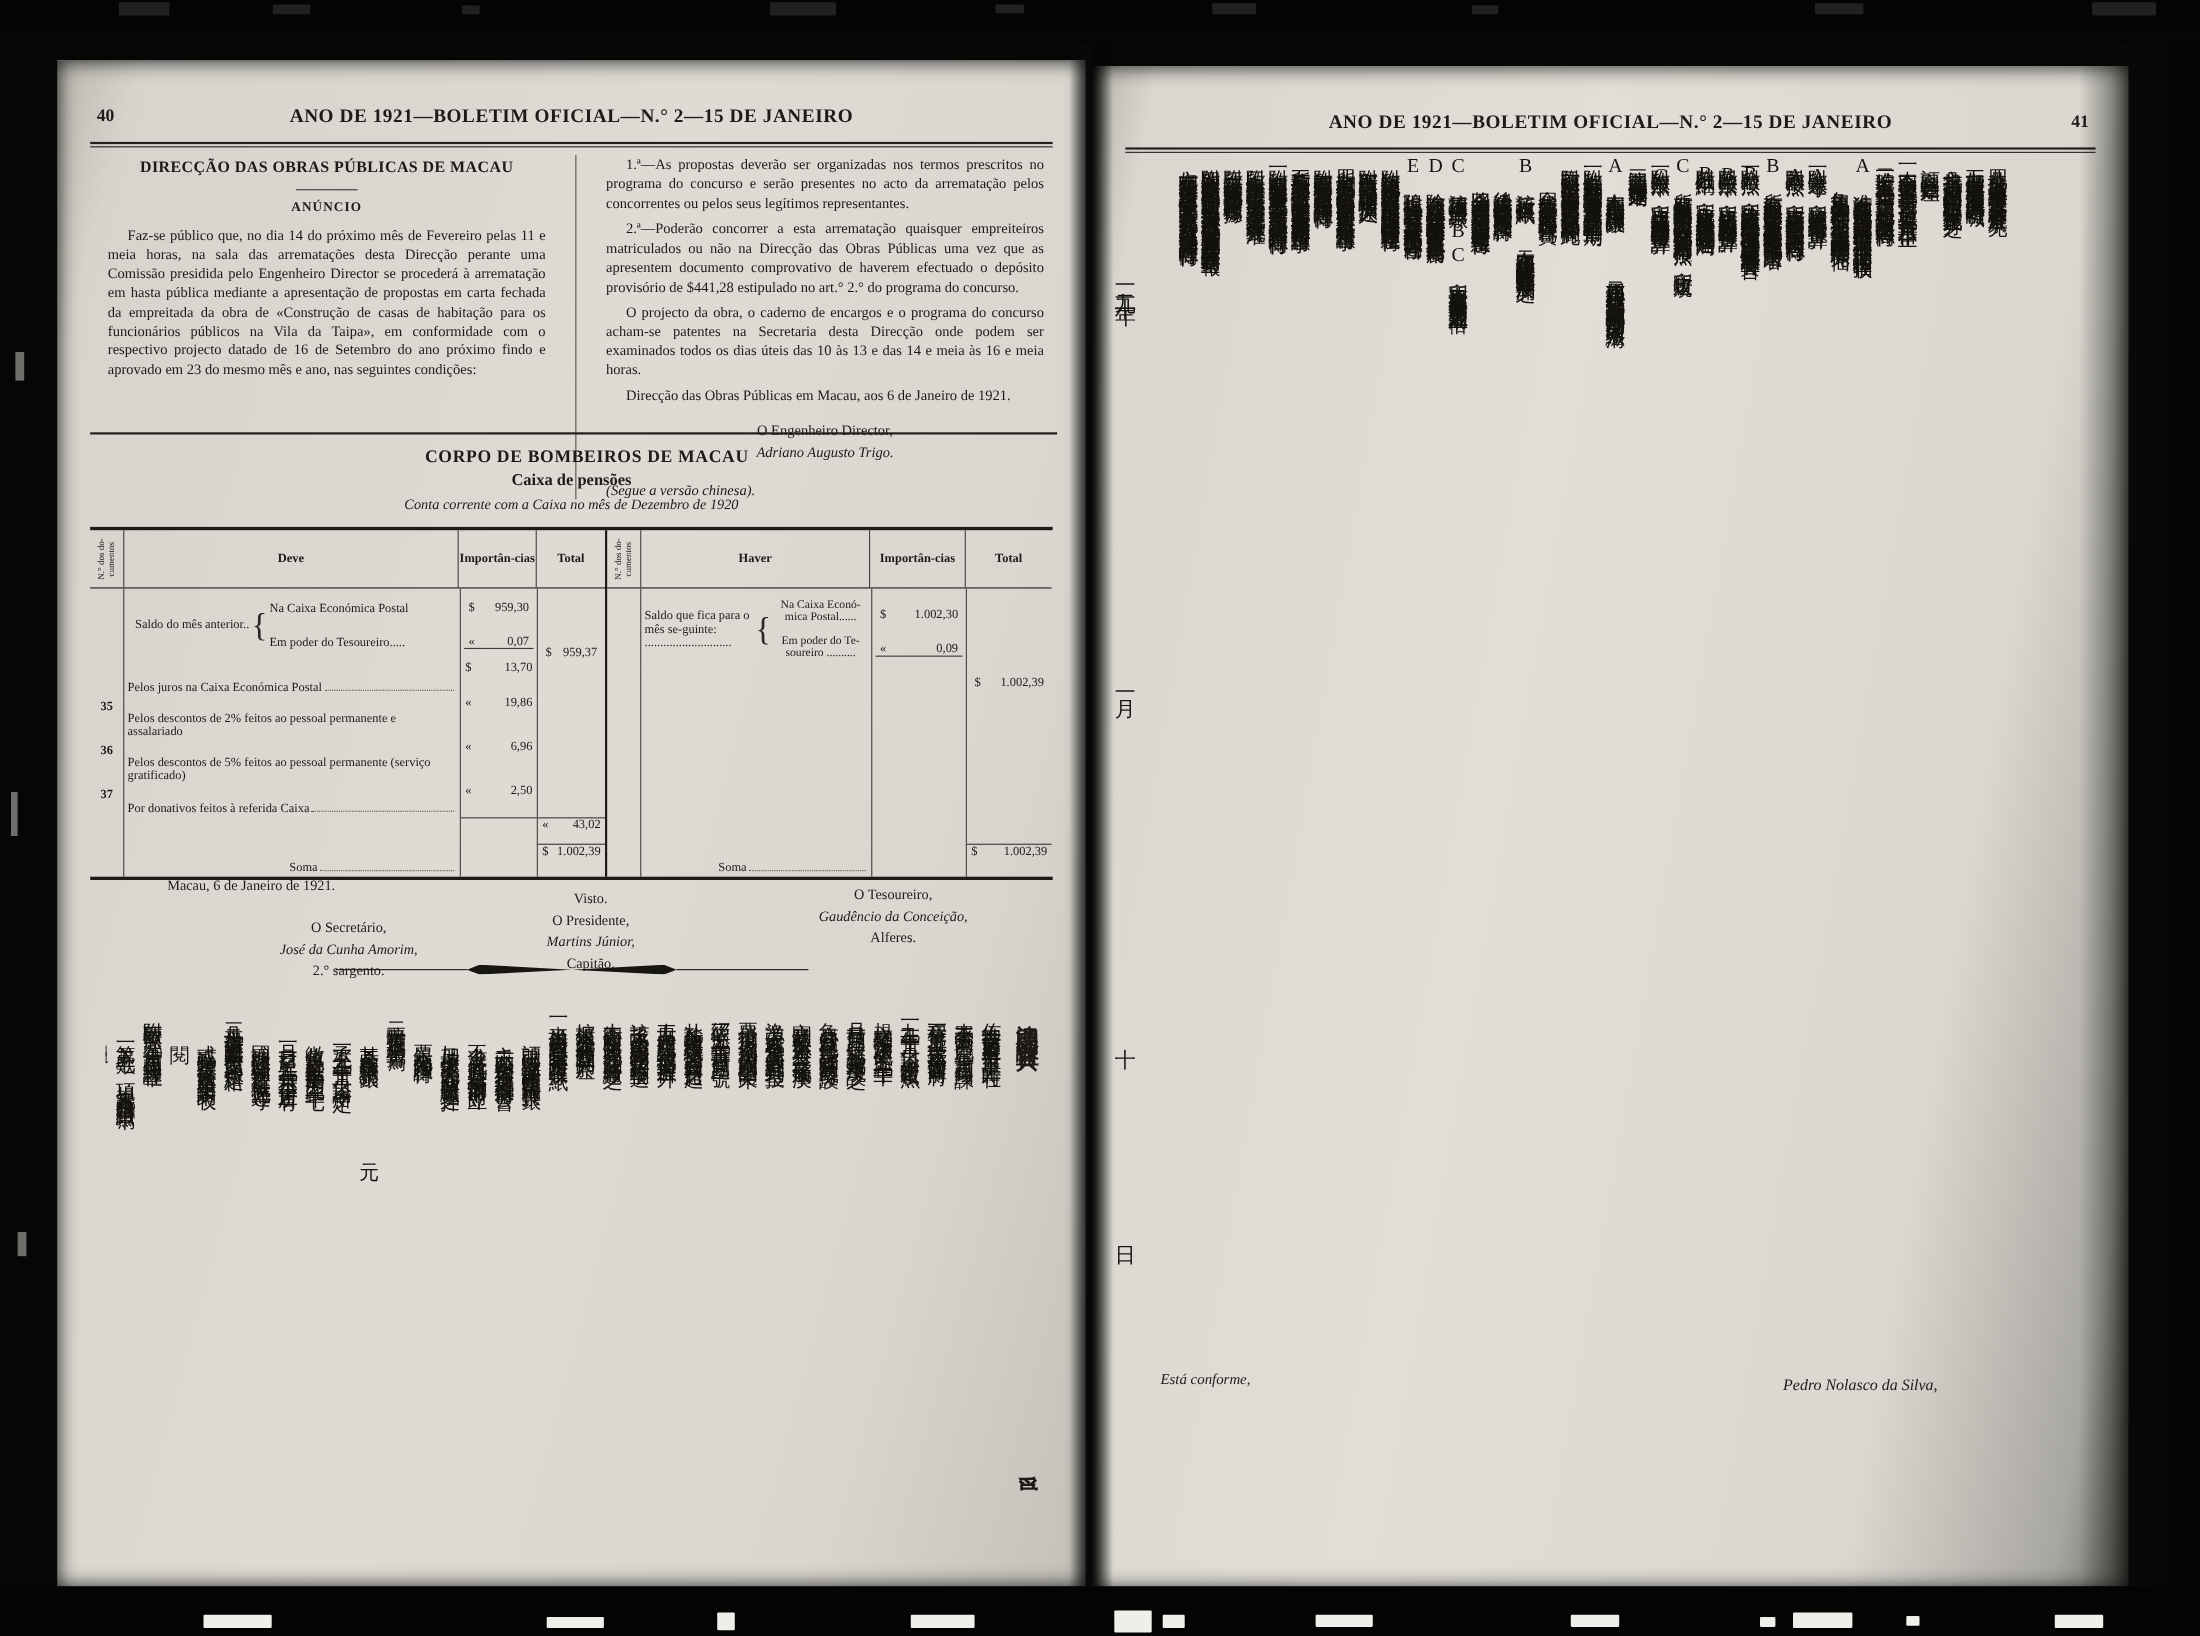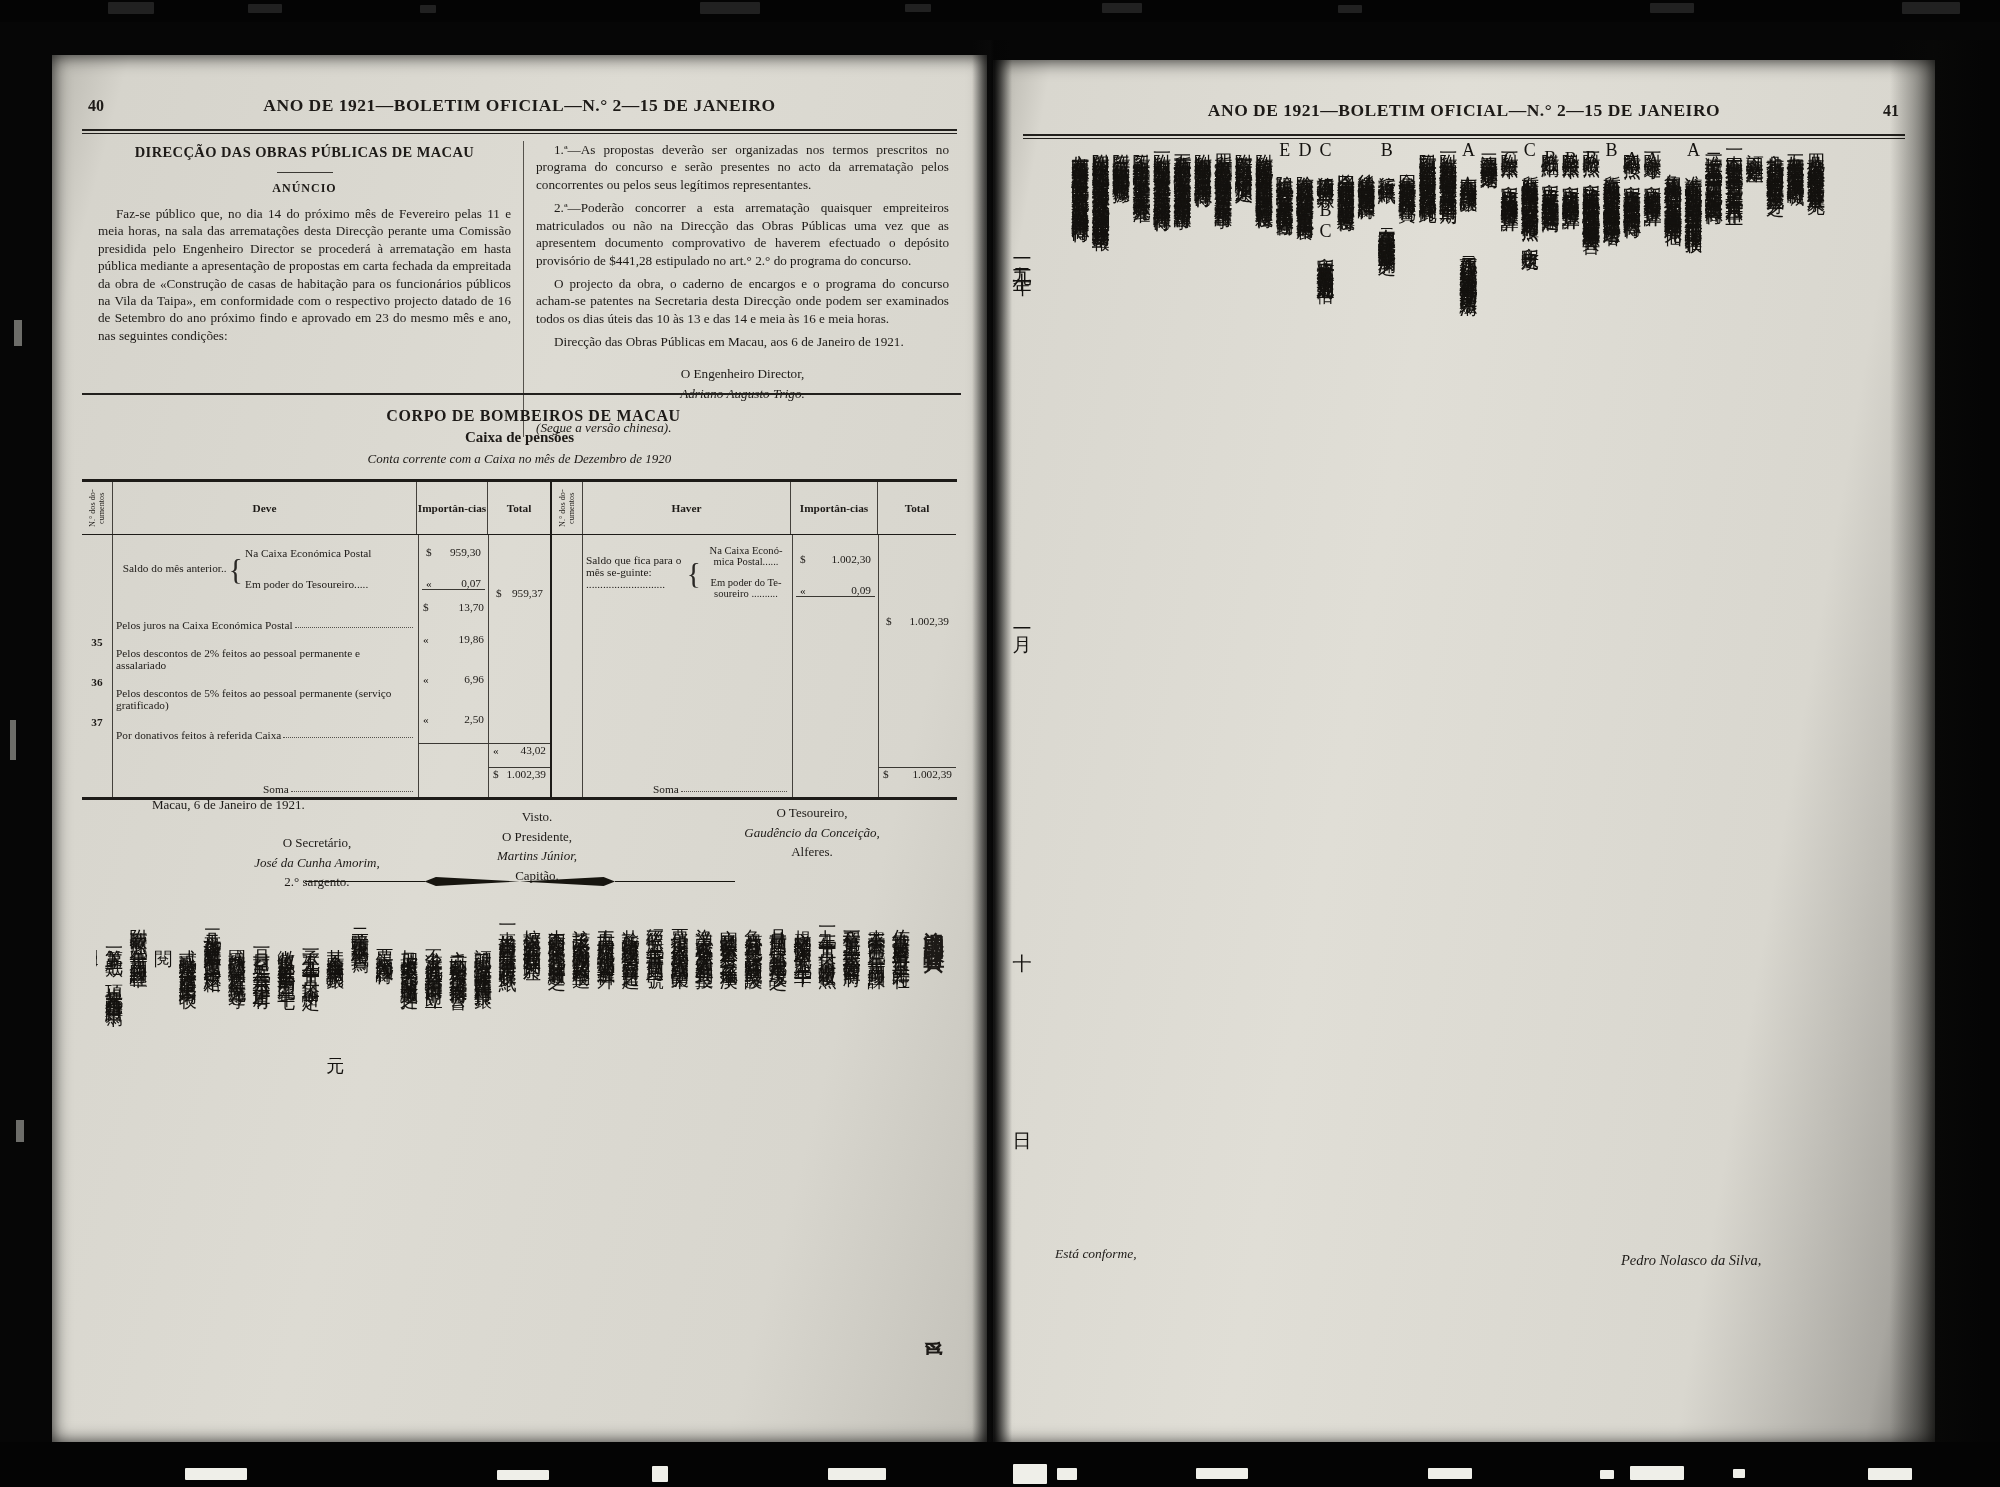--- a/index.html
+++ b/index.html
@@ -21,21 +21,21 @@
 
   
   .ph{position:absolute;left:30px;right:30px;top:40px;height:30px;}
   .ph .no{position:absolute;top:2px;font-weight:bold;font-size:16px;}
   .ph .no.l{left:6px;} .ph .no.r{right:6px;}
   .ph .mast{position:absolute;left:0;right:0;text-align:center;font-weight:bold;font-size:17.5px;letter-spacing:.5px;}
   .dblrule{position:absolute;left:30px;right:30px;border-top:2.5px solid #22201d;}
   .dblrule::after{content:"";display:block;margin-top:2px;border-top:1px solid #22201d;}
 
   
-  .ptwrap{position:absolute;left:34px;right:26px;top:86px;display:flex;}
+  .ptwrap{position:absolute;left:34px;right:26px;top:86px;display:flex;gap:15px;}
   .ptcol{width:50%;padding:0 12px;box-sizing:border-box;font-size:13.2px;line-height:1.32;}
   .vr{width:0;border-left:1px solid #55524c;}
   .h1{font-weight:bold;text-align:center;font-size:14.5px;letter-spacing:.4px;margin:2px 0 6px;}
   .h2{font-weight:bold;font-style:italic;text-align:center;font-size:13.8px;line-height:1.45;margin:0 4px 8px;}
   .h3{font-weight:bold;text-align:center;font-size:12px;letter-spacing:1px;margin:10px 0 8px;}
   .h3 .mini{display:block;width:56px;border-top:1px solid #3a3833;margin:0 auto 8px;}
   p.just{text-align:justify;margin:0 0 6px;text-indent:18px;}
   .dateline{margin-top:6px;text-indent:18px;}
   .sigblock{text-align:center;margin-top:8px;line-height:1.5;}
   .it{font-style:italic;}

